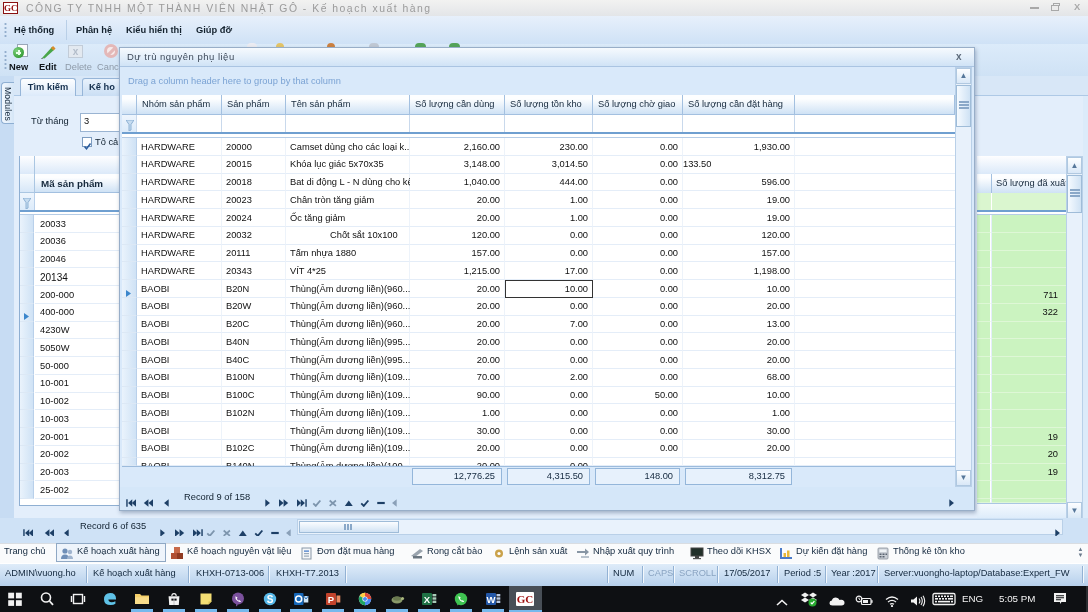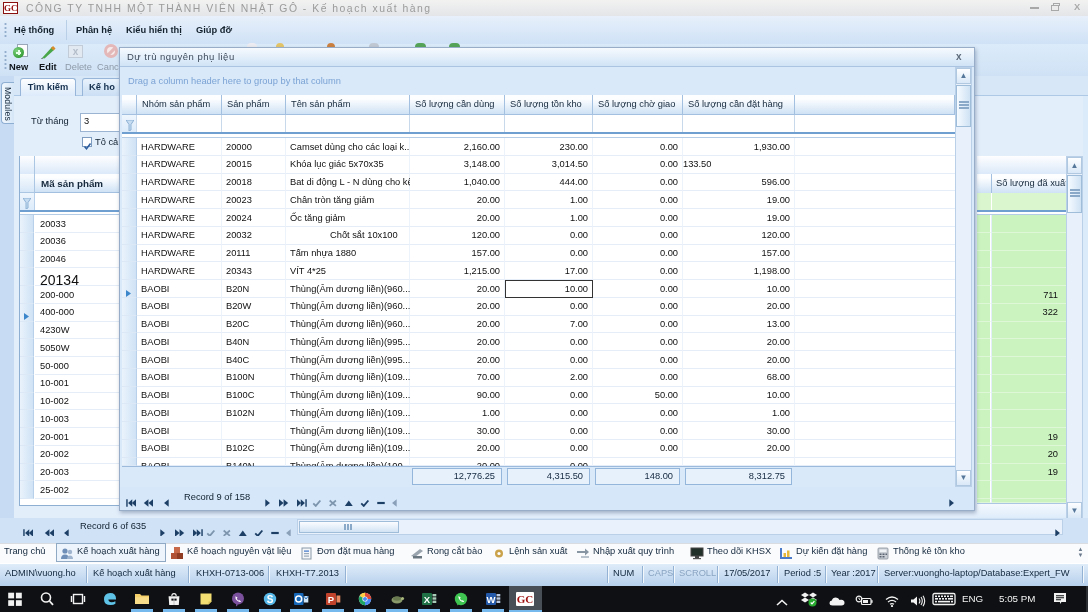--- a/index.html
+++ b/index.html
@@ -84,21 +84,21 @@
 <div class="ab" style="left:35px;top:215.0px;width:85px;height:17.75px;background:#fff;border-bottom:1px solid #e4edf8;box-sizing:border-box;"></div>
 <div class="ab" style="left:40px;top:218.5px;font-size:9.3px;color:#101010;">20033</div>
 <div class="ab" style="left:20px;top:232.8px;width:14px;height:17.75px;background:linear-gradient(90deg,#eaf3fc,#cfe2f5);border-right:1px solid #b9d0ea;border-bottom:1px solid #dce8f5;box-sizing:border-box;"></div>
 <div class="ab" style="left:35px;top:232.8px;width:85px;height:17.75px;background:#fff;border-bottom:1px solid #e4edf8;box-sizing:border-box;"></div>
 <div class="ab" style="left:40px;top:236.2px;font-size:9.3px;color:#101010;">20036</div>
 <div class="ab" style="left:20px;top:250.5px;width:14px;height:17.75px;background:linear-gradient(90deg,#eaf3fc,#cfe2f5);border-right:1px solid #b9d0ea;border-bottom:1px solid #dce8f5;box-sizing:border-box;"></div>
 <div class="ab" style="left:35px;top:250.5px;width:85px;height:17.75px;background:#fff;border-bottom:1px solid #e4edf8;box-sizing:border-box;"></div>
 <div class="ab" style="left:40px;top:254.0px;font-size:9.3px;color:#101010;">20046</div>
 <div class="ab" style="left:20px;top:268.2px;width:14px;height:17.75px;background:linear-gradient(90deg,#eaf3fc,#cfe2f5);border-right:1px solid #b9d0ea;border-bottom:1px solid #dce8f5;box-sizing:border-box;"></div>
 <div class="ab" style="left:35px;top:268.2px;width:85px;height:17.75px;background:#fff;border-bottom:1px solid #e4edf8;box-sizing:border-box;"></div>
-<div class="ab" style="left:40px;top:271.8px;font-size:14px;color:#101010;">20134</div>
+<div class="ab" style="left:40px;top:271.8px;font-size:10px;color:#101010;">20134</div>
 <div class="ab" style="left:20px;top:286.0px;width:14px;height:17.75px;background:linear-gradient(90deg,#eaf3fc,#cfe2f5);border-right:1px solid #b9d0ea;border-bottom:1px solid #dce8f5;box-sizing:border-box;"></div>
 <div class="ab" style="left:35px;top:286.0px;width:85px;height:17.75px;background:#fff;border-bottom:1px solid #e4edf8;box-sizing:border-box;"></div>
 <div class="ab" style="left:40px;top:289.5px;font-size:9.3px;color:#101010;">200-000</div>
 <div class="ab" style="left:20px;top:303.8px;width:14px;height:17.75px;background:linear-gradient(90deg,#eaf3fc,#cfe2f5);border-right:1px solid #b9d0ea;border-bottom:1px solid #dce8f5;box-sizing:border-box;"></div>
 <div class="ab" style="left:35px;top:303.8px;width:85px;height:17.75px;background:#fff;border-bottom:1px solid #e4edf8;box-sizing:border-box;"></div>
 <div class="ab" style="left:40px;top:307.2px;font-size:9.3px;color:#101010;">400-000</div>
 <div class="ab" style="left:23px;top:306.8px;width:8px;height:10px;"><svg width="7" height="9">
       <path d="M1 1 L6 4.5 L1 8 Z" fill="#3c87cc"></path>
     </svg></div>
 <div class="ab" style="left:20px;top:321.5px;width:14px;height:17.75px;background:linear-gradient(90deg,#eaf3fc,#cfe2f5);border-right:1px solid #b9d0ea;border-bottom:1px solid #dce8f5;box-sizing:border-box;"></div>

